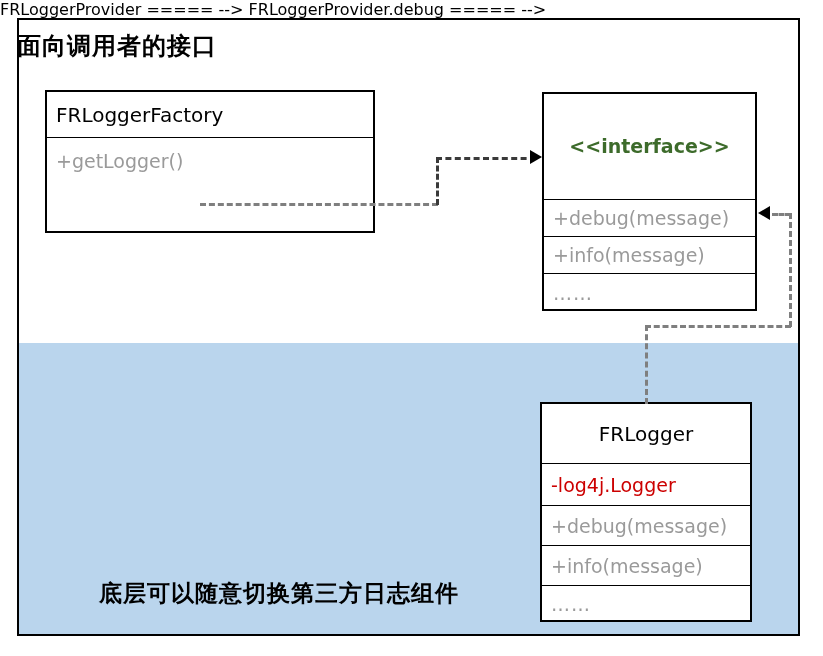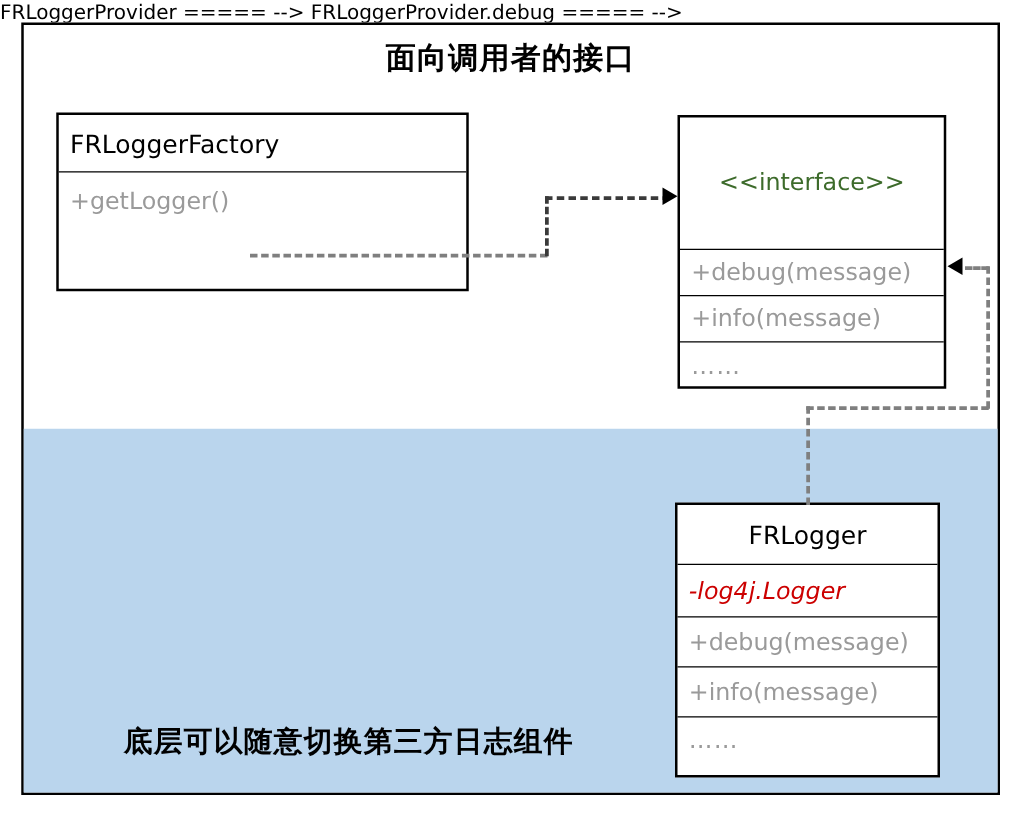--- a/index.html
+++ b/index.html
@@ -11,21 +11,21 @@
   
   .outer-frame{position:absolute;left:17px;top:18px;width:783px;height:618px;
                border:2px solid #000000;box-sizing:border-box;background:#ffffff;}
 
   
   .blue-region{position:absolute;left:19px;top:343px;width:779px;height:291px;
                background:#bad5ed;}
 
   
   .diagram-title{position:absolute;left:17px;top:30px;width:783px;
-                 text-align:center;font-size:24px;font-weight:bold;color:#000000;
+                 text-align:left;font-size:24px;font-weight:bold;color:#000000;
                  letter-spacing:1px;}
 
   
   .adapter-label{position:absolute;left:34px;top:306px;font-size:22px;
                  color:#d2d2d2;white-space:nowrap;}
 
   
   .bottom-caption{position:absolute;left:19px;top:578px;width:520px;
                   text-align:center;font-size:23px;font-weight:bold;color:#000000;
                   letter-spacing:1px;}
@@ -36,39 +36,39 @@
   .uml-row{border-bottom:1px solid #000000;box-sizing:border-box;
            display:flex;align-items:center;padding:0 9px;overflow:hidden;}
   .uml-row:last-child{border-bottom:none;}
   .uml-name{font-size:20px;color:#000000;}
   .uml-member{font-size:19px;color:#9a9a9a;}
   .uml-member-private{font-size:19px;color:#cc0000;}
   .uml-stereotype{font-size:19px;color:#3d6b2b;}
   .center{justify-content:center;text-align:center;}
 
   .hdr-stack{display:flex;flex-direction:column;align-items:center;
-             justify-content:center;width:100%;line-height:1.25;}
+             justify-content:center;width:100%;line-height:1.25;font-weight:bold;}
 
   .ellipsis-row{font-size:19px;color:#9a9a9a;letter-spacing:1px;}
 
   
   #factory-box{left:45px;top:90px;width:330px;height:143px;}
   #factory-row-title{height:46px;}
   #factory-row-register{height:48px;}
   #factory-row-getlogger{height:45px;border-bottom:none;}
 
   #provider-box{left:542px;top:92px;width:215px;height:219px;}
   #provider-row-header{height:106px;}
   #provider-row-debug{height:37px;}
   #provider-row-info{height:37px;}
   #provider-row-more{height:37px;border-bottom:none;}
 
   #logger-box{left:540px;top:402px;width:212px;height:220px;}
-  #logger-row-title{height:48px;}
-  #logger-row-field{height:42px;font-style:italic;}
+  #logger-row-title{height:60px;}
+  #logger-row-field{height:42px;}
   #logger-row-debug{height:40px;}
   #logger-row-info{height:40px;}
   #logger-row-more{height:36px;border-bottom:none;}
 
   
   .dash-h{position:absolute;height:0;border-top:3px dashed #7f7f7f;}
   .dash-v{position:absolute;width:0;border-left:3px dashed #7f7f7f;}
   .dash-h-dark{position:absolute;height:0;border-top:3px dashed #3a3a3a;}
   .dash-v-dark{position:absolute;width:0;border-left:3px dashed #3a3a3a;}
 

